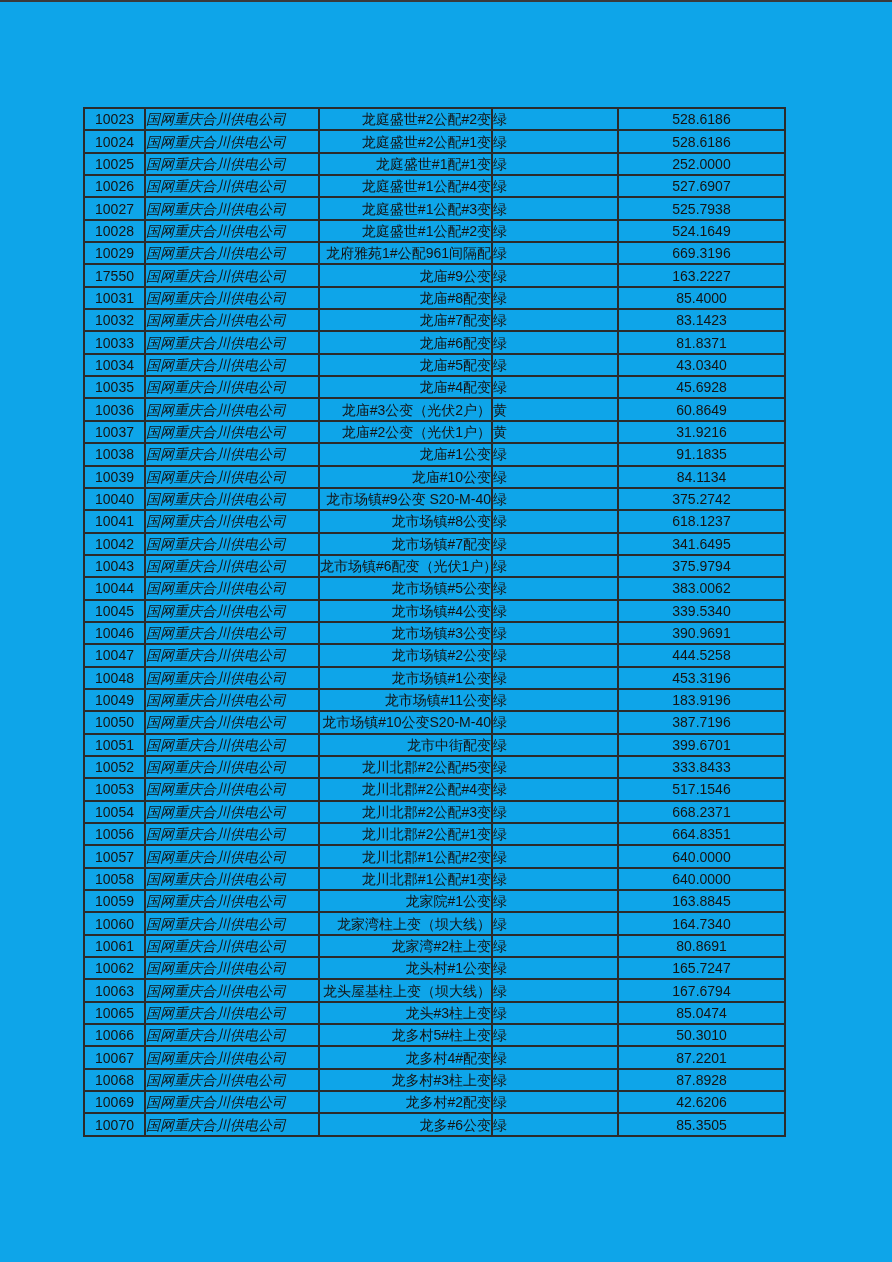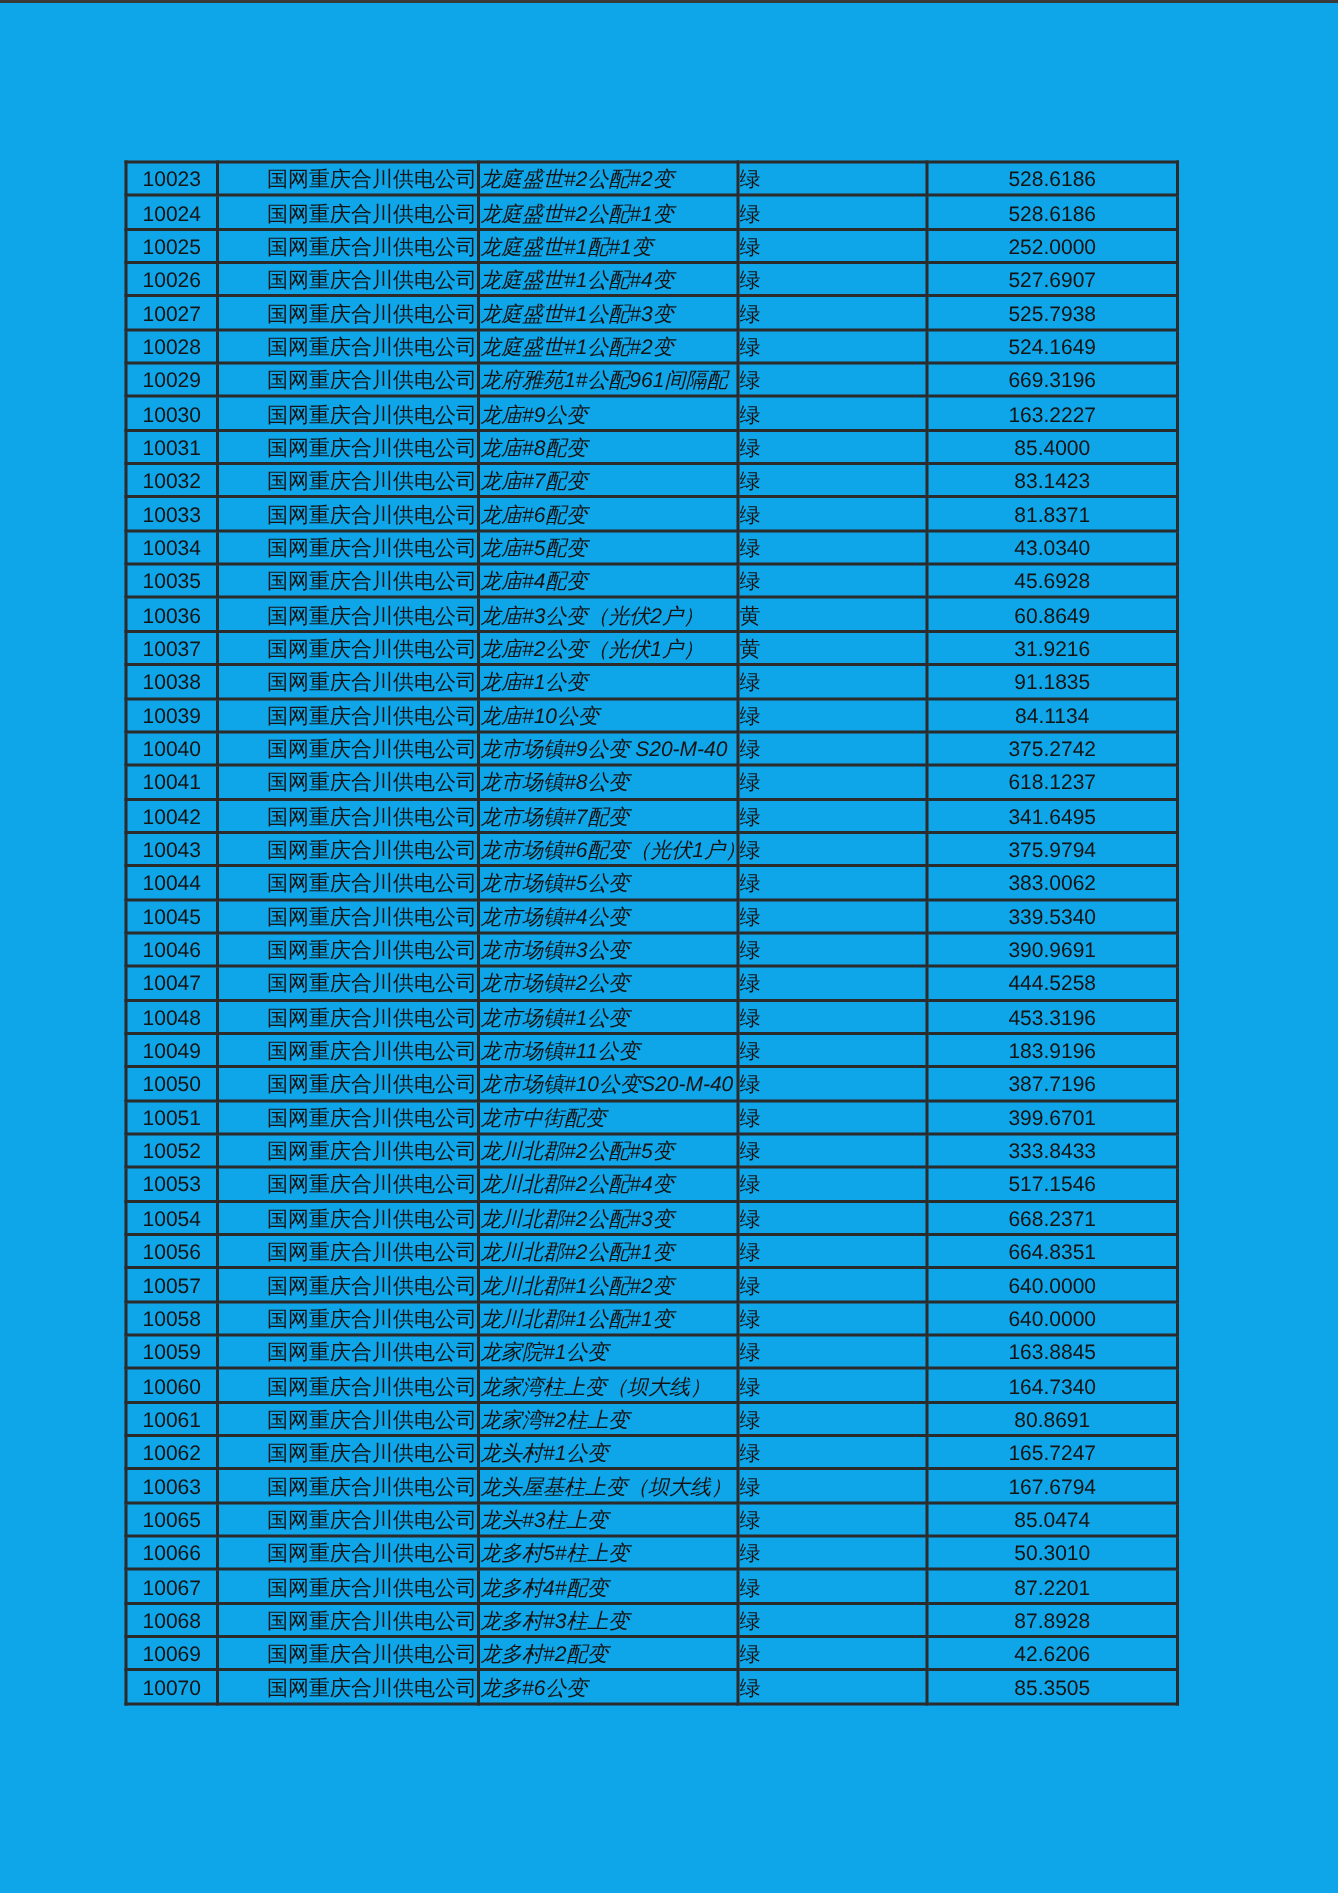--- a/index.html
+++ b/index.html
@@ -39,22 +39,22 @@
     padding: 0;
     height: 17px;
     vertical-align: middle;
     color: #141414;
     line-height: 1;
     white-space: nowrap;
     overflow: hidden;
     font-size: 14px;
   }
   td.cell-id    { text-align: center; }
-  td.cell-co    { text-align: right; padding-left: 5px; font-size: 14.5px; }
-  td.cell-name  { text-align: left; padding-left: 5px; font-size: 14.5px; font-style: italic; }
+  td.cell-co    { text-align: left; padding-left: 5px; font-size: 14.5px; font-style: italic; }
+  td.cell-name  { text-align: right; padding-left: 5px; font-size: 14.5px; }
   td.cell-status{ text-align: left; padding-left: 5px; font-size: 14.5px; }
   td.cell-value { text-align: center; }
 </style>
 </head>
 <body>
 
 <div class="page">
   <div class="top-edge-line"></div>
   <div class="sheet">
     <table class="data-grid">
@@ -109,21 +109,21 @@
             <td class="cell-value">524.1649</td>
           </tr>
           <tr>
             <td class="cell-id">10029</td>
             <td class="cell-co">国网重庆合川供电公司</td>
             <td class="cell-name">龙府雅苑1#公配961间隔配</td>
             <td class="cell-status">绿</td>
             <td class="cell-value">669.3196</td>
           </tr>
           <tr>
-            <td class="cell-id">10030</td>
+            <td class="cell-id">17550</td>
             <td class="cell-co">国网重庆合川供电公司</td>
             <td class="cell-name">龙庙#9公变</td>
             <td class="cell-status">绿</td>
             <td class="cell-value">163.2227</td>
           </tr>
           <tr>
             <td class="cell-id">10031</td>
             <td class="cell-co">国网重庆合川供电公司</td>
             <td class="cell-name">龙庙#8配变</td>
             <td class="cell-status">绿</td>

